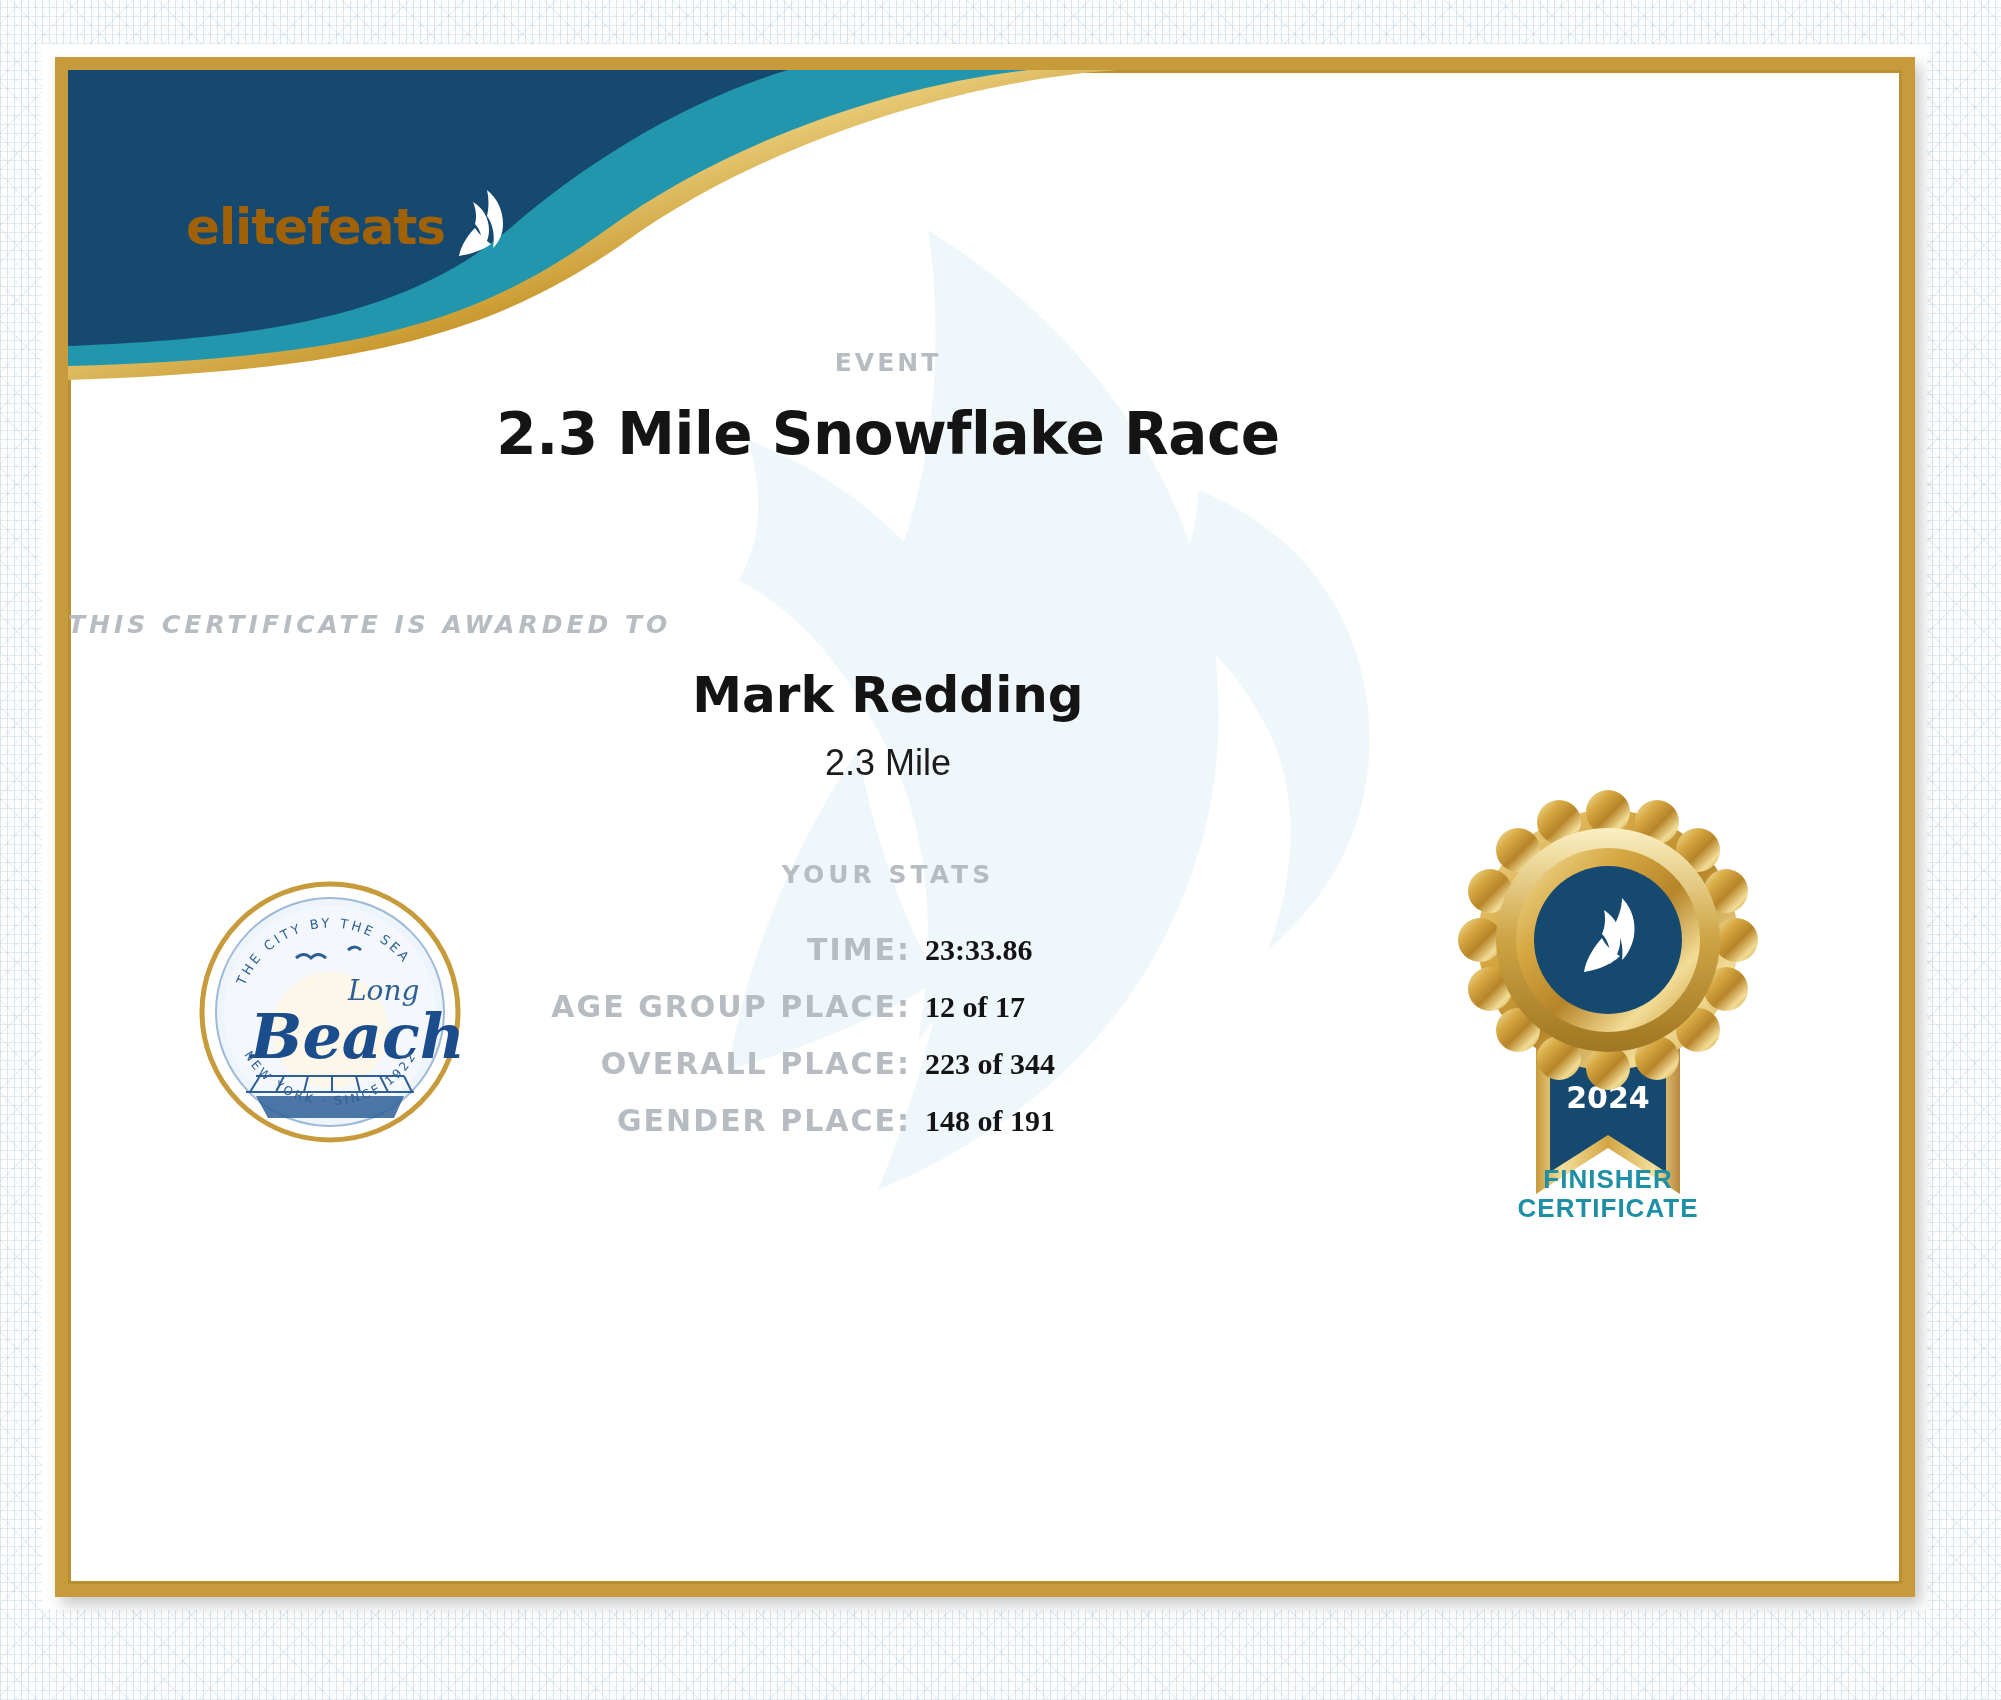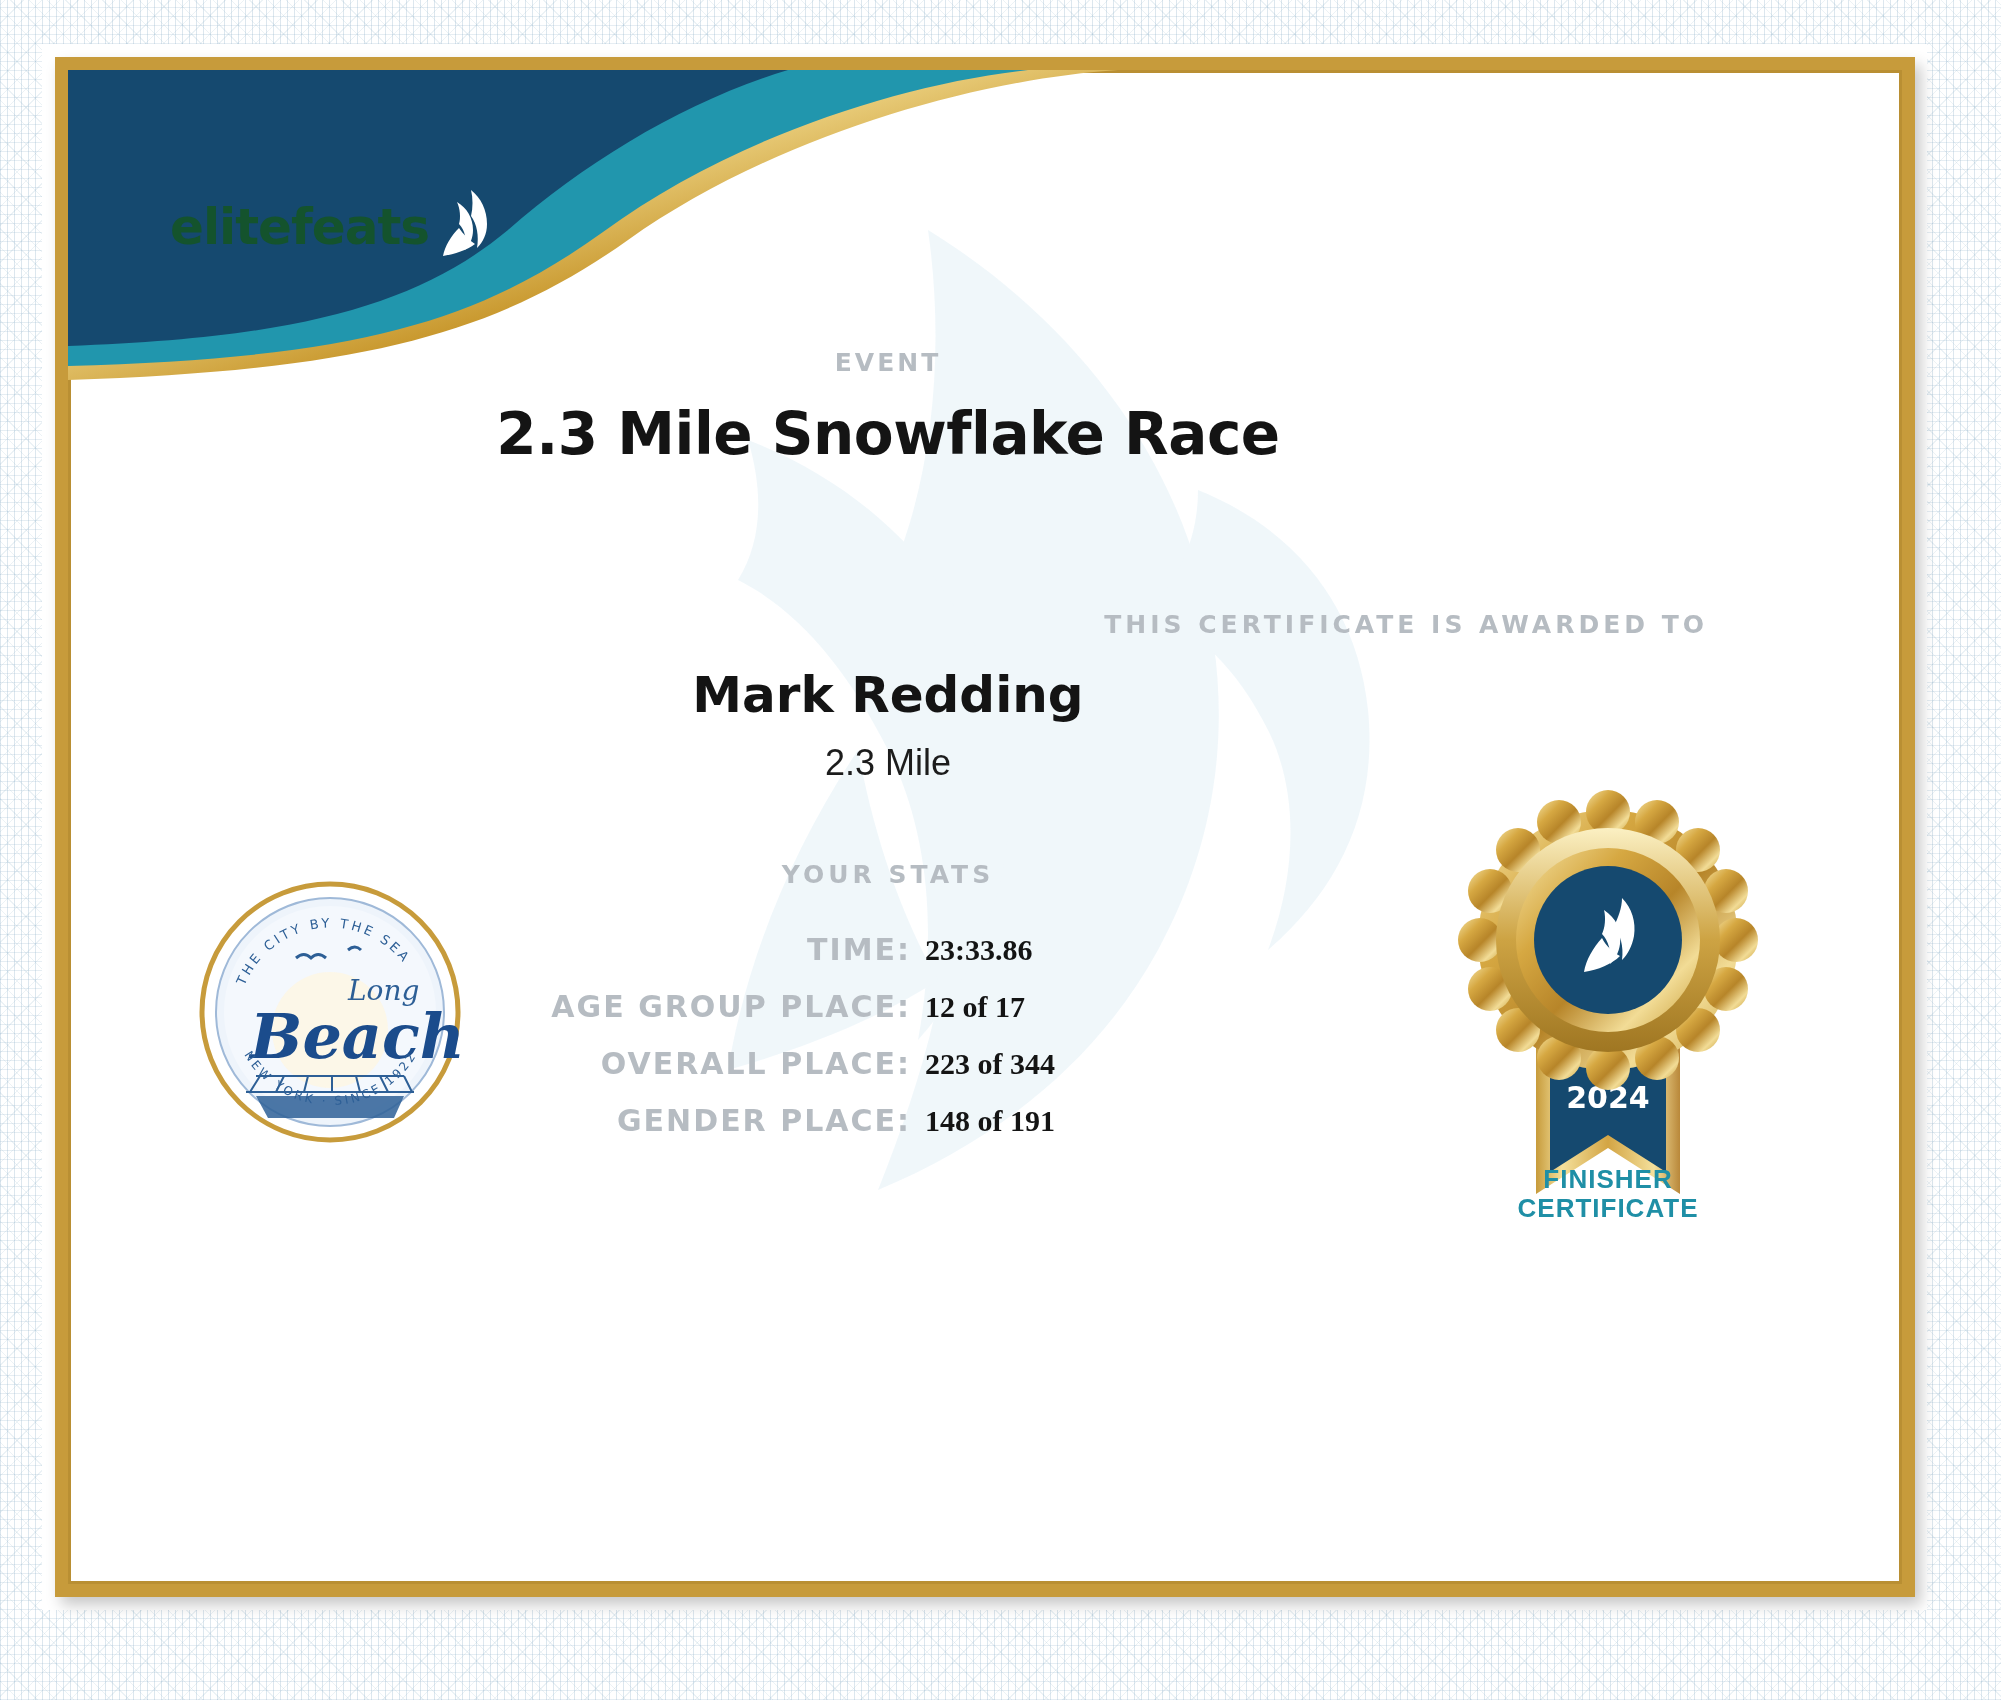--- a/index.html
+++ b/index.html
@@ -71,25 +71,26 @@
 
   .brand {
     position: absolute;
     left: 102px;
     top: 118px;
     display: flex;
     align-items: center;
     gap: 6px;
   }
   .brand-text {
-    color: #14532d;
+    color: #a16207;
     font-size: 50px;
     font-weight: 700;
     letter-spacing: -1px;
     font-family: "DejaVu Sans", sans-serif;
+    margin-left: 16px;
   }
   .brand-wing { margin-left: 2px; }
 
   
   .watermark {
     position: absolute;
     left: 430px;
     top: 120px;
     width: 900px;
     height: 1080px;
@@ -112,21 +113,21 @@
     font-weight: 600;
     font-family: "DejaVu Sans", sans-serif;
   }
   .lbl-event { position: absolute; left: 0; top: 278px; width: 1640px; text-align: center; }
   .event-name {
     position: absolute; left: 0; top: 330px; width: 1640px; text-align: center;
     font-size: 58px; font-weight: 700; color: #141414;
     font-family: "DejaVu Sans", sans-serif;
     letter-spacing: -0.5px;
   }
-  .lbl-awarded { position: absolute; left: 0; top: 540px; width: 1640px; text-align: right; letter-spacing: 4px; }
+  .lbl-awarded { position: absolute; left: 0; top: 540px; width: 1640px; text-align: left; letter-spacing: 4px; font-style: italic; }
   .person-name {
     position: absolute; left: 0; top: 596px; width: 1640px; text-align: center;
     font-size: 50px; font-weight: 700; color: #141414;
     font-family: "DejaVu Sans", sans-serif;
   }
   .sub-distance {
     position: absolute; left: 0; top: 672px; width: 1640px; text-align: center;
     font-size: 36px; color: #1c1c1c; font-weight: 400;
     font-family: "Liberation Sans", sans-serif;
   }

